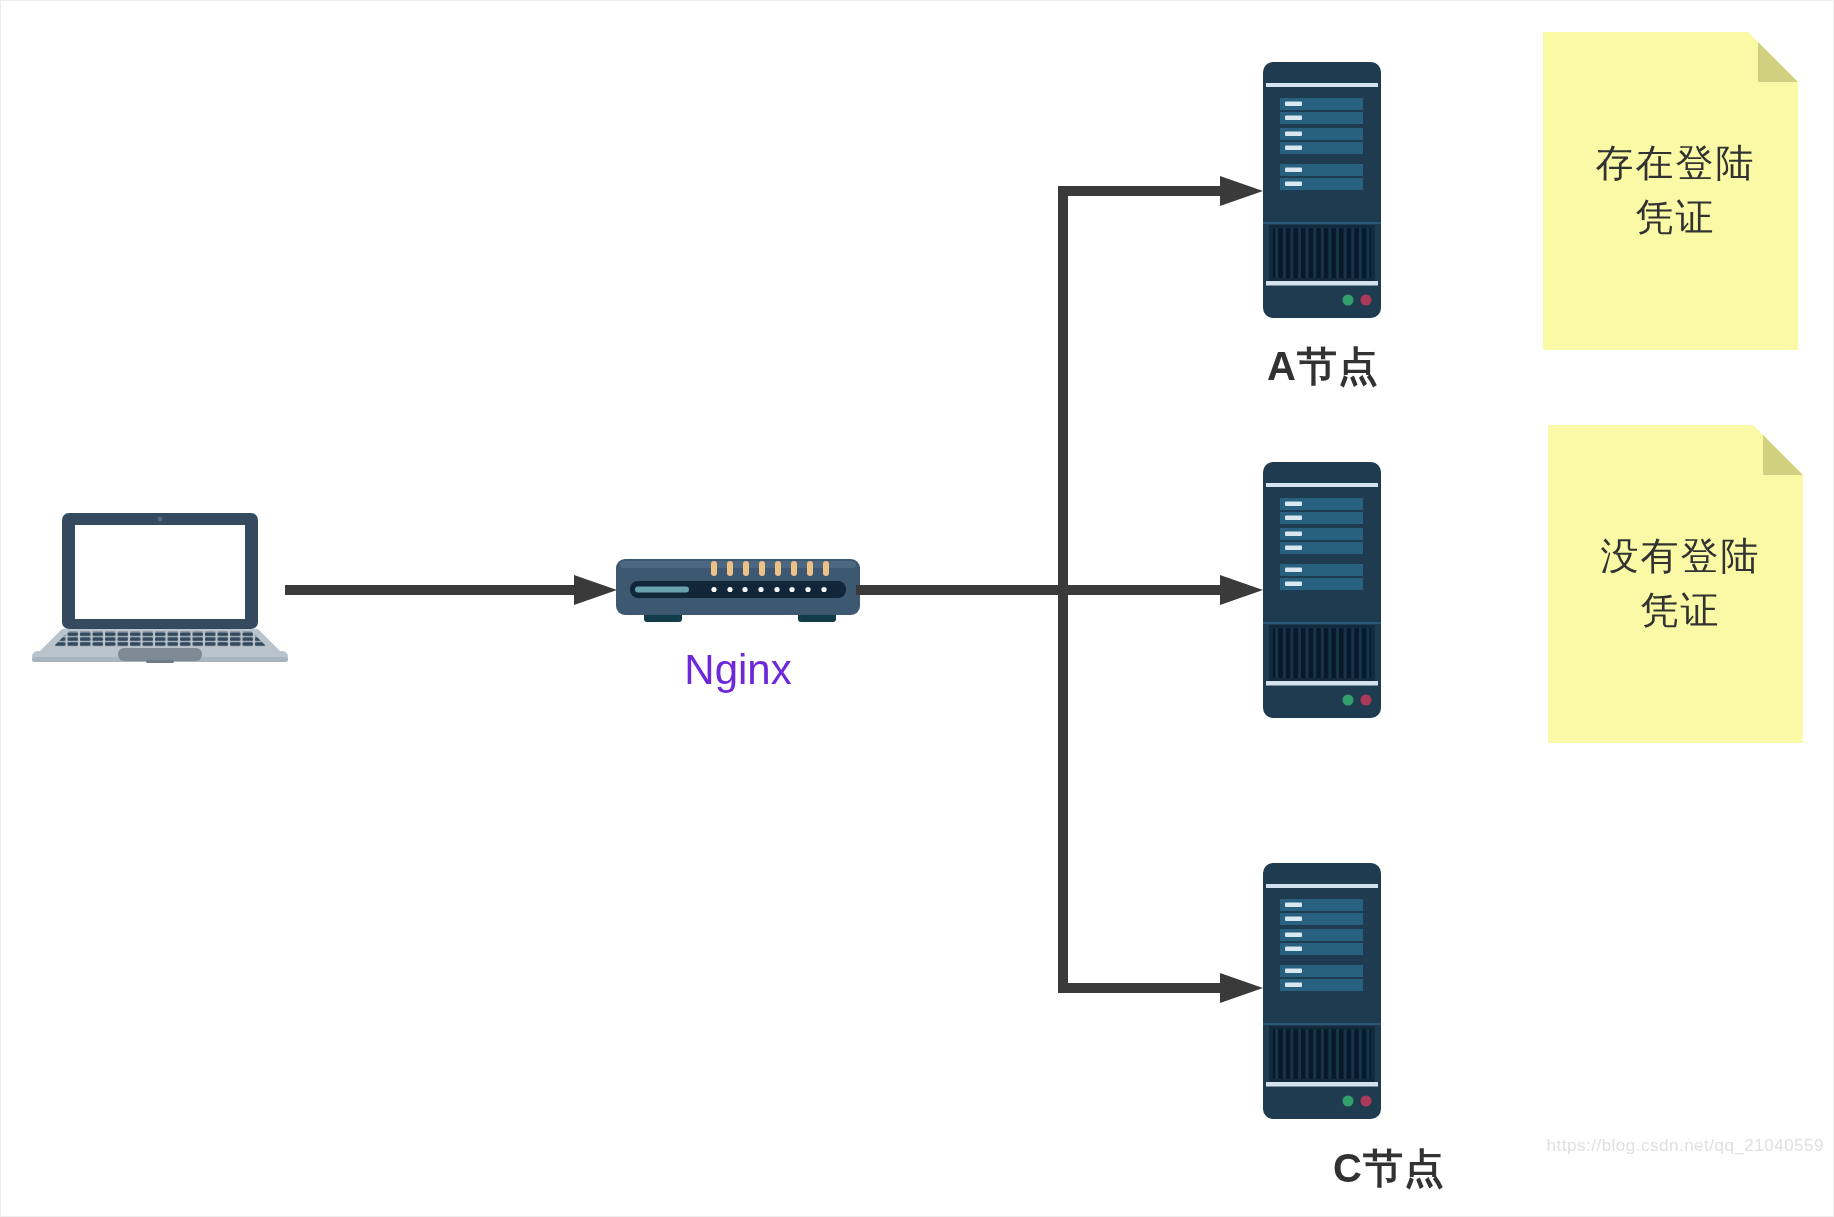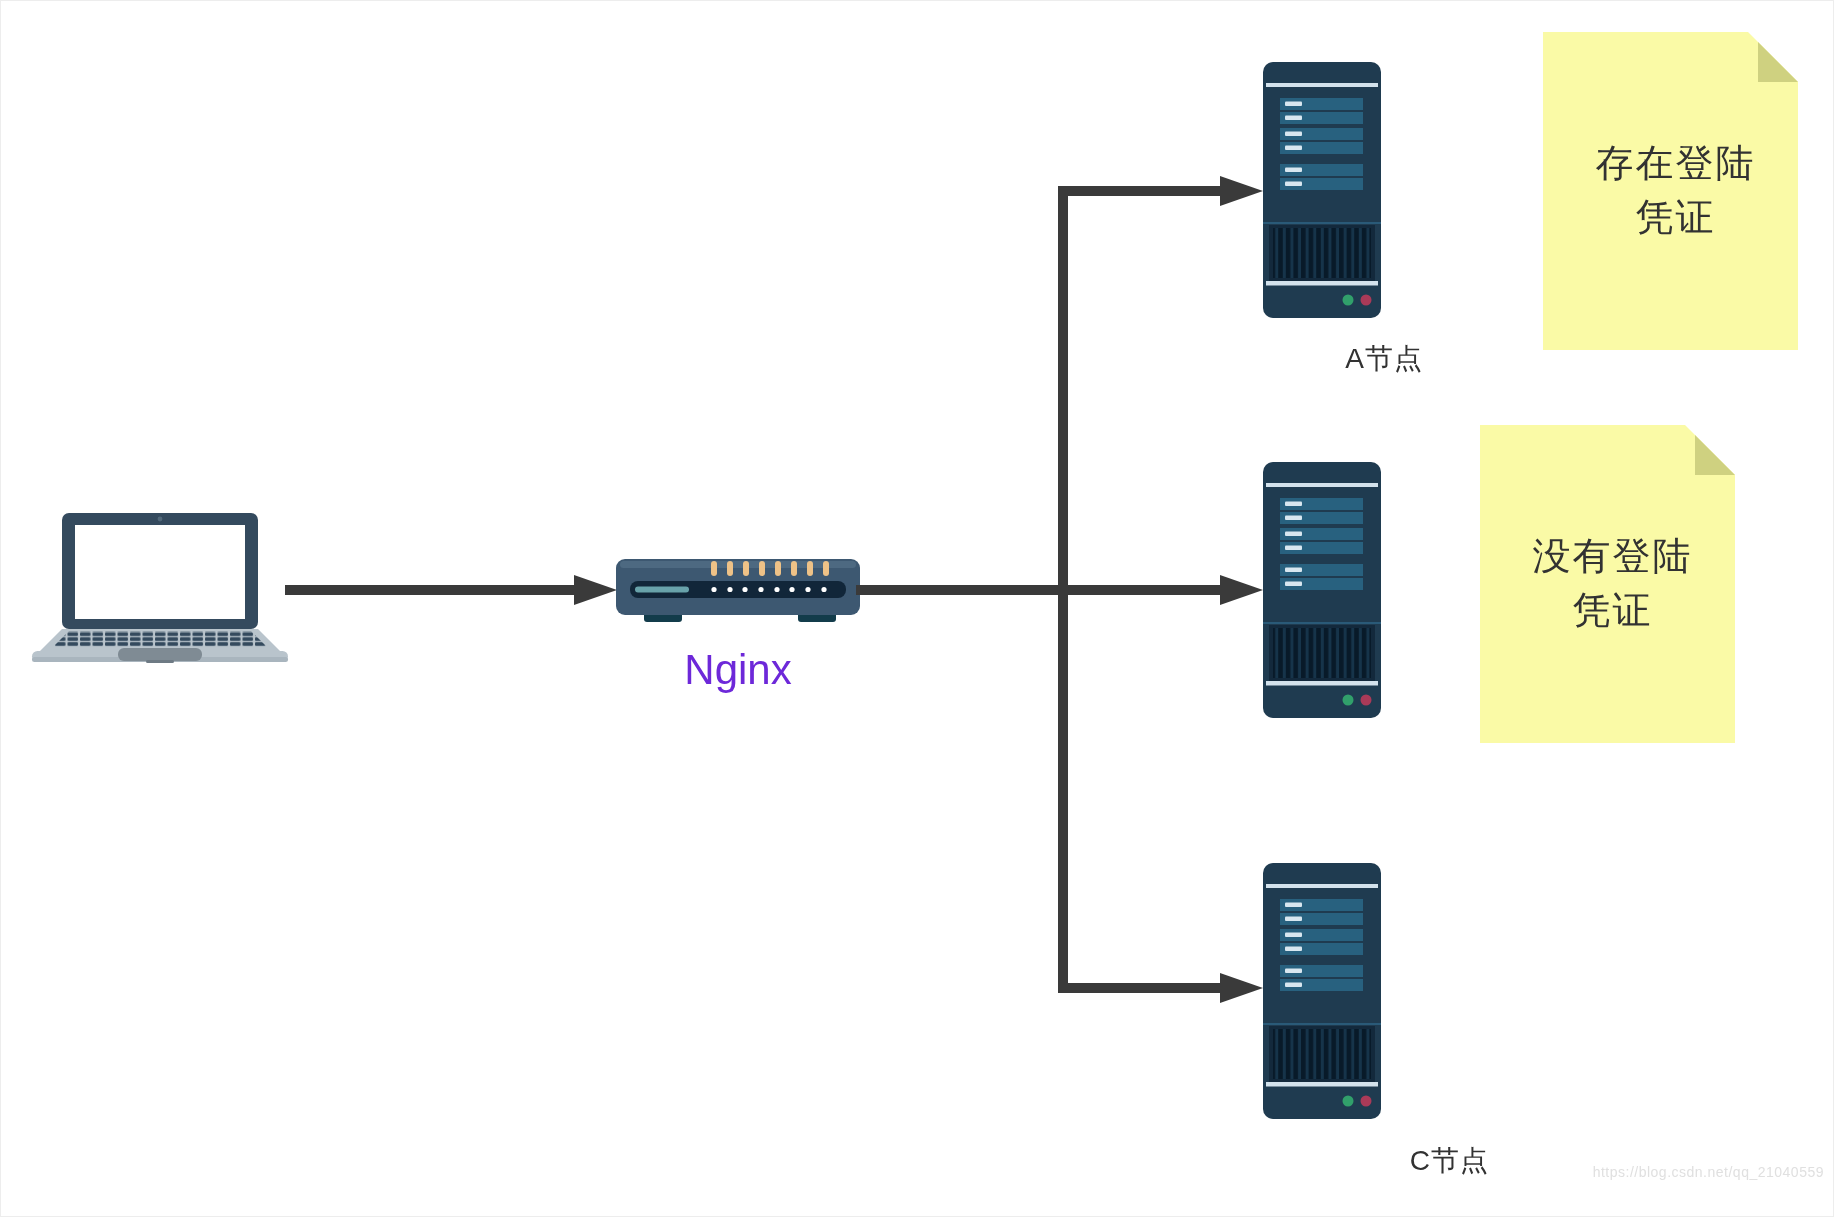--- a/index.html
+++ b/index.html
@@ -7,42 +7,42 @@
     position:relative;width:1834px;height:1217px;background:#ffffff;
     font-family:"Liberation Sans","DejaVu Sans",sans-serif;
     box-shadow:inset 0 0 0 1px #ededed;overflow:hidden;
   }
   .abs{position:absolute;}
   .ln{position:absolute;background:#3a3a3a;}
   .ah{position:absolute;width:0;height:0;
       border-top:15px solid transparent;border-bottom:15px solid transparent;
       border-left:43px solid #3a3a3a;}
   .node-label{
-    position:absolute;width:200px;text-align:right;
-    font-size:28px;color:#323232;line-height:1.2;letter-spacing:1px;
+    position:absolute;width:200px;text-align:center;
+    font-size:40px;color:#323232;line-height:1.2;letter-spacing:1px;font-weight:bold;
   }
   .router-label{
     position:absolute;width:220px;text-align:center;
     font-size:42px;color:#6d28d9;line-height:1.15;
   }
   .note{
     position:absolute;width:265px;height:318px;background:#fafaa6;
     clip-path:polygon(0 0, 205px 0, 255px 50px, 255px 318px, 0 318px);
     display:flex;align-items:center;justify-content:center;
   }
   .note .fold{
     position:absolute;top:0;right:0;width:50px;height:50px;background:#cfd180;
     clip-path:polygon(0 0, 100% 100%, 0 100%);
   }
   .note .note-text{
     text-align:center;font-size:38px;line-height:1.42;color:#323232;
     letter-spacing:2px;
   }
   .watermark{
-    position:absolute;right:10px;top:1164px;font-size:14px;color:#e0e0e0;
+    position:absolute;right:10px;top:1136px;font-size:17px;color:#e0e0e0;
     letter-spacing:.5px;
   }
 </style>
 </head>
 <body>
 
 <svg width="0" height="0" style="position:absolute" aria-hidden="true">
   <defs>
     <pattern id="pat-keys" width="12.5" height="4.9" patternUnits="userSpaceOnUse">
       <rect width="10.5" height="3.6" rx="1" fill="#344a5e"></rect>
@@ -159,21 +159,21 @@
   <div class="node-label" style="left:1289px;top:1144px">C节点</div>
 
   <div class="note" style="left:1543px;top:32px">
     <div class="fold"></div>
     <div class="note-text">
       <div>存在登陆</div>
       <div>凭证</div>
     </div>
   </div>
 
-  <div class="note" style="left:1480px;top:425px">
+  <div class="note" style="left:1548px;top:425px">
     <div class="fold"></div>
     <div class="note-text">
       <div>没有登陆</div>
       <div>凭证</div>
     </div>
   </div>
 
   <div class="watermark">https://blog.csdn.net/qq_21040559</div>
 
 </div>

